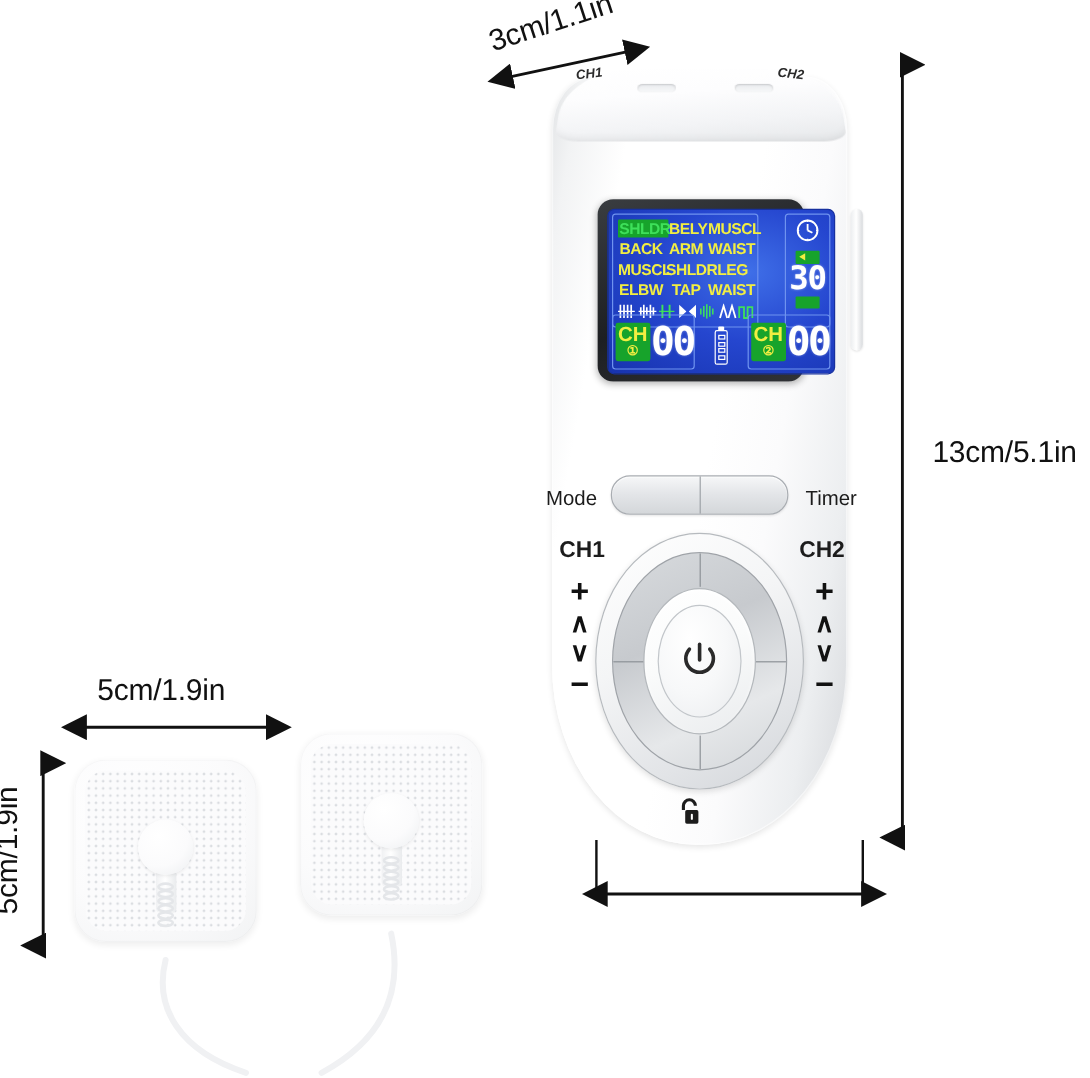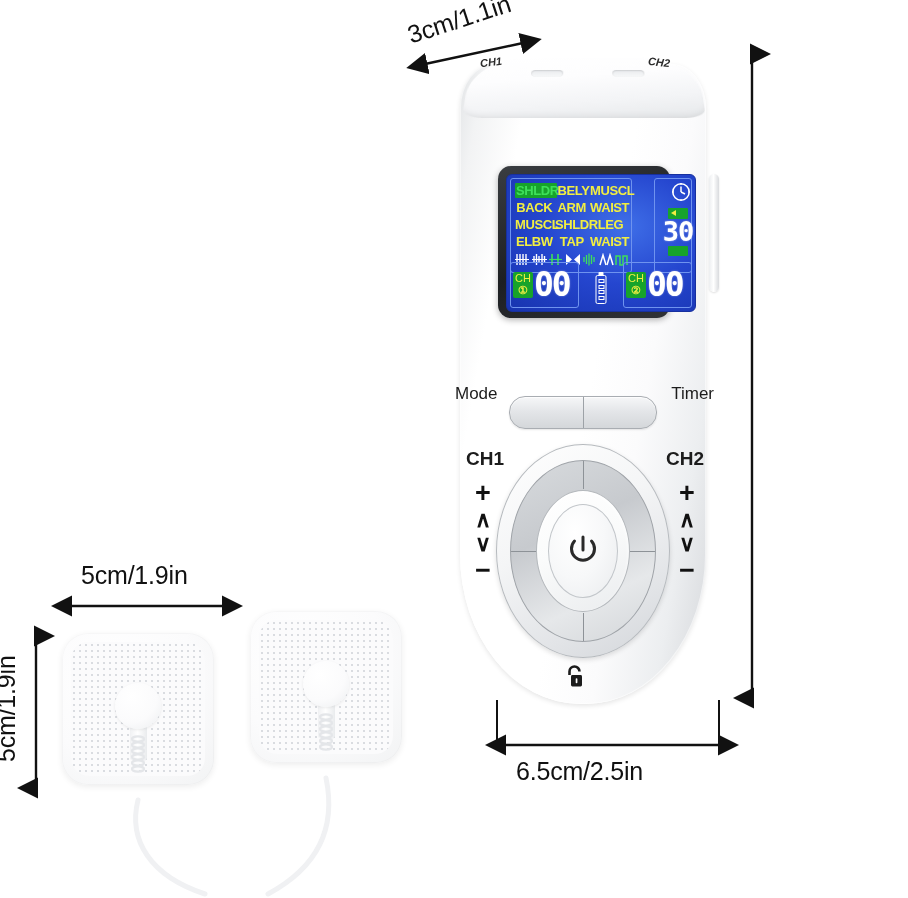--- a/index.html
+++ b/index.html
@@ -225,21 +225,21 @@
   .timer-panel {
     position: absolute;
     right: 3px; top: 3px;
     width: 38px;
     height: 95px;
     border: 1px solid #6f93ef;
     border-radius: 3px;
     box-sizing: border-box;
     display: flex;
     flex-direction: column;
-    align-items: flex-end;
+    align-items: center;
     padding-top: 3px;
   }
   .clock-ico { margin-bottom: 2px; }
   .timer-stack {
     position: relative;
     width: 26px;
     height: 62px;
     display: flex;
     flex-direction: column;
     align-items: center;
@@ -294,22 +294,22 @@
     display: flex;
     flex-direction: column;
     align-items: center;
     background: #17a32b;
     border-radius: 2px;
     padding: 1px 2px;
     margin-right: 1px;
   }
   .ch-tag .ch-txt {
     font-family: "Liberation Sans", sans-serif;
-    font-weight: normal;
-    font-size: 11px;
+    font-weight: bold;
+    font-size: 17px;
     color: #f2ee41;
     line-height: 1;
   }
   .ch-tag .ch-num {
     font-family: "Liberation Sans", sans-serif;
     font-size: 11px;
     font-weight: bold;
     color: #f2ee41;
     line-height: 1.1;
   }
@@ -369,21 +369,21 @@
     box-shadow: inset 0 1px 1px rgba(255,255,255,0.85), 0 1px 2px rgba(0,0,0,0.10);
     display: flex;
   }
   .pill-half { flex: 1; }
   .pill-half + .pill-half { border-left: 1px solid #9da2a7; }
   .side-label {
     position: absolute;
     font-family: "Liberation Sans", sans-serif;
     font-size: 17px;
     color: #1c1c1c;
-    top: 340px;
+    top: 362px;
   }
   .side-label.mode  { left: 3px; }
   .side-label.timer { right: 0px; }
 
   
   .dpad-wrap {
     position: absolute;
     left: 44px;
     top: 400px;
     width: 172px;
@@ -551,35 +551,35 @@
           <path d="M9,0 L9,9 L0,4.5 Z" fill="#111"></path>
         </marker>
         <marker id="ahR" markerWidth="9" markerHeight="9" refX="1" refY="4.5" orient="auto">
           <path d="M0,0 L0,9 L9,4.5 Z" fill="#111"></path>
         </marker>
       </defs>
       <line x1="6" y1="26" x2="104" y2="5" stroke="#111" stroke-width="2.4" marker-start="url(#ahL)" marker-end="url(#ahR)"></line>
     </svg>
   </div>
 
+  <div class="dim-label dim-right">13cm/5.1in</div>
   <div class="arrow" style="left:742px; top:46px;">
     <svg width="20" height="660" viewBox="0 0 20 660">
       <defs>
         <marker id="avT" markerWidth="9" markerHeight="9" refX="4.5" refY="8" orient="auto">
           <path d="M0,9 L9,9 L4.5,0 Z" fill="#111"></path>
         </marker>
         <marker id="avB" markerWidth="9" markerHeight="9" refX="4.5" refY="1" orient="auto">
           <path d="M0,0 L9,0 L4.5,9 Z" fill="#111"></path>
         </marker>
       </defs>
       <line x1="10" y1="8" x2="10" y2="652" stroke="#111" stroke-width="2.4" marker-start="url(#avT)" marker-end="url(#avB)"></line>
     </svg>
   </div>
 
-  <div class="dim-label dim-bottom">6.5cm/2.5in</div>
   <div class="arrow" style="left:496px; top:735px;">
     <svg width="232" height="20" viewBox="0 0 232 20">
       <defs>
         <marker id="ahL2" markerWidth="9" markerHeight="9" refX="8" refY="4.5" orient="auto">
           <path d="M9,0 L9,9 L0,4.5 Z" fill="#111"></path>
         </marker>
         <marker id="ahR2" markerWidth="9" markerHeight="9" refX="1" refY="4.5" orient="auto">
           <path d="M0,0 L0,9 L9,4.5 Z" fill="#111"></path>
         </marker>
       </defs>

